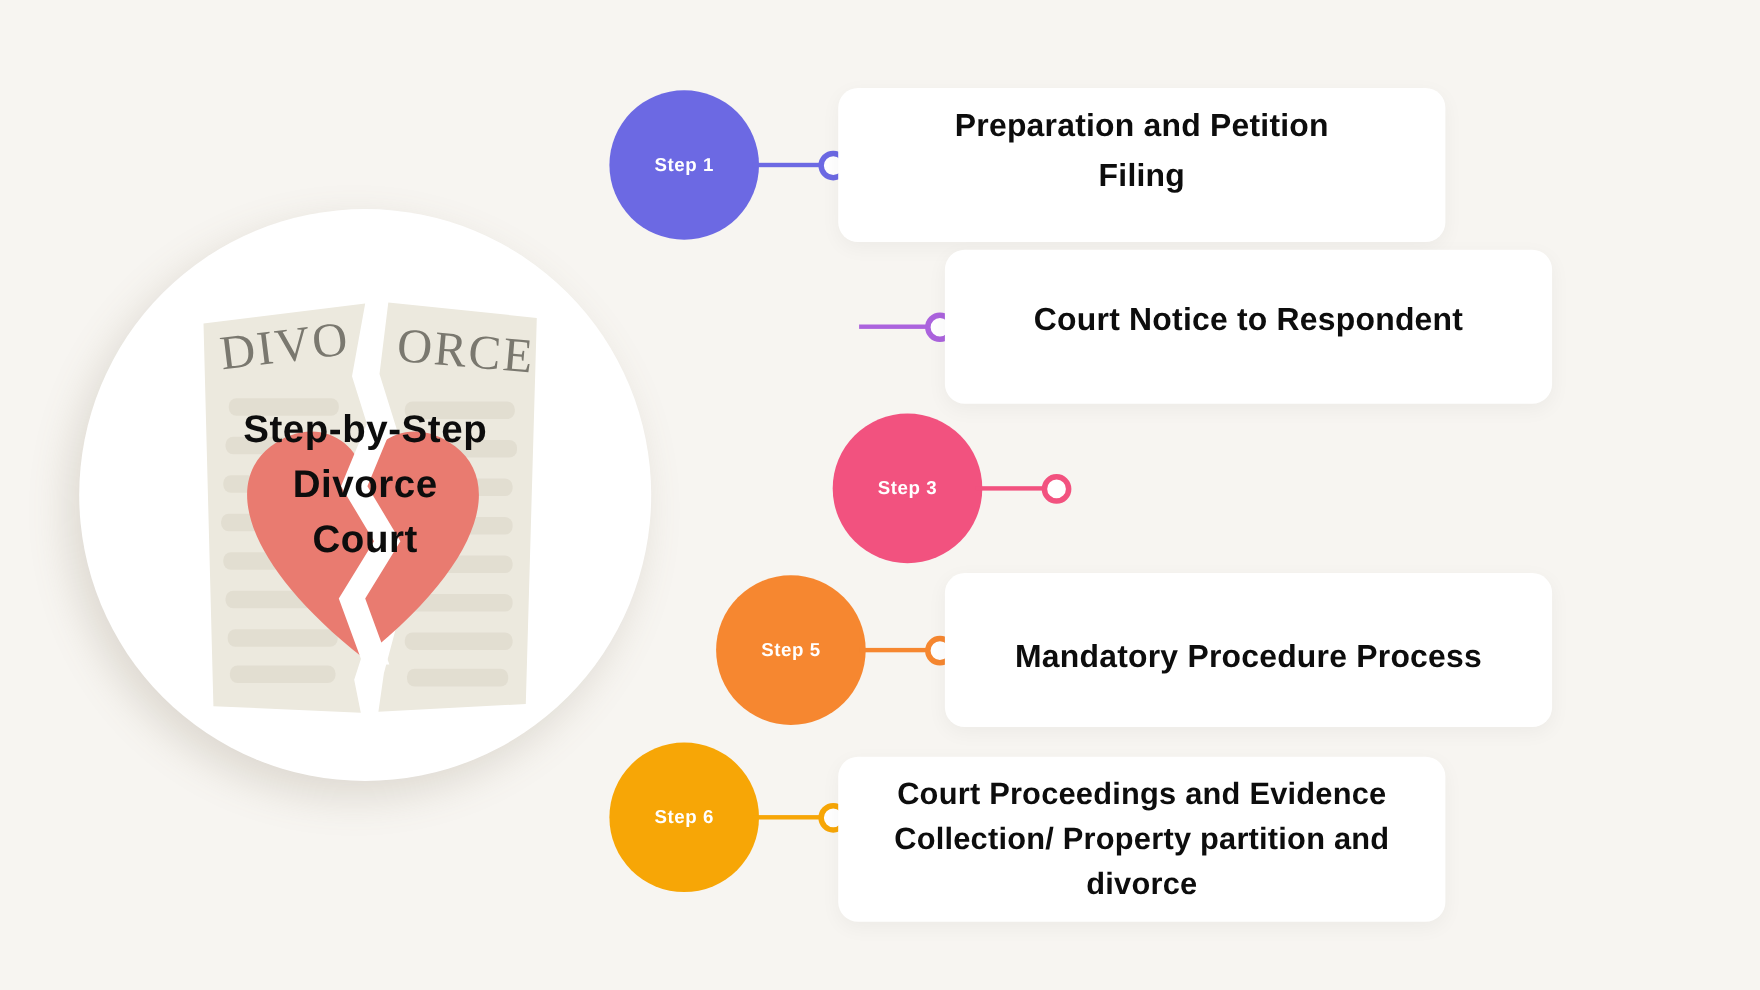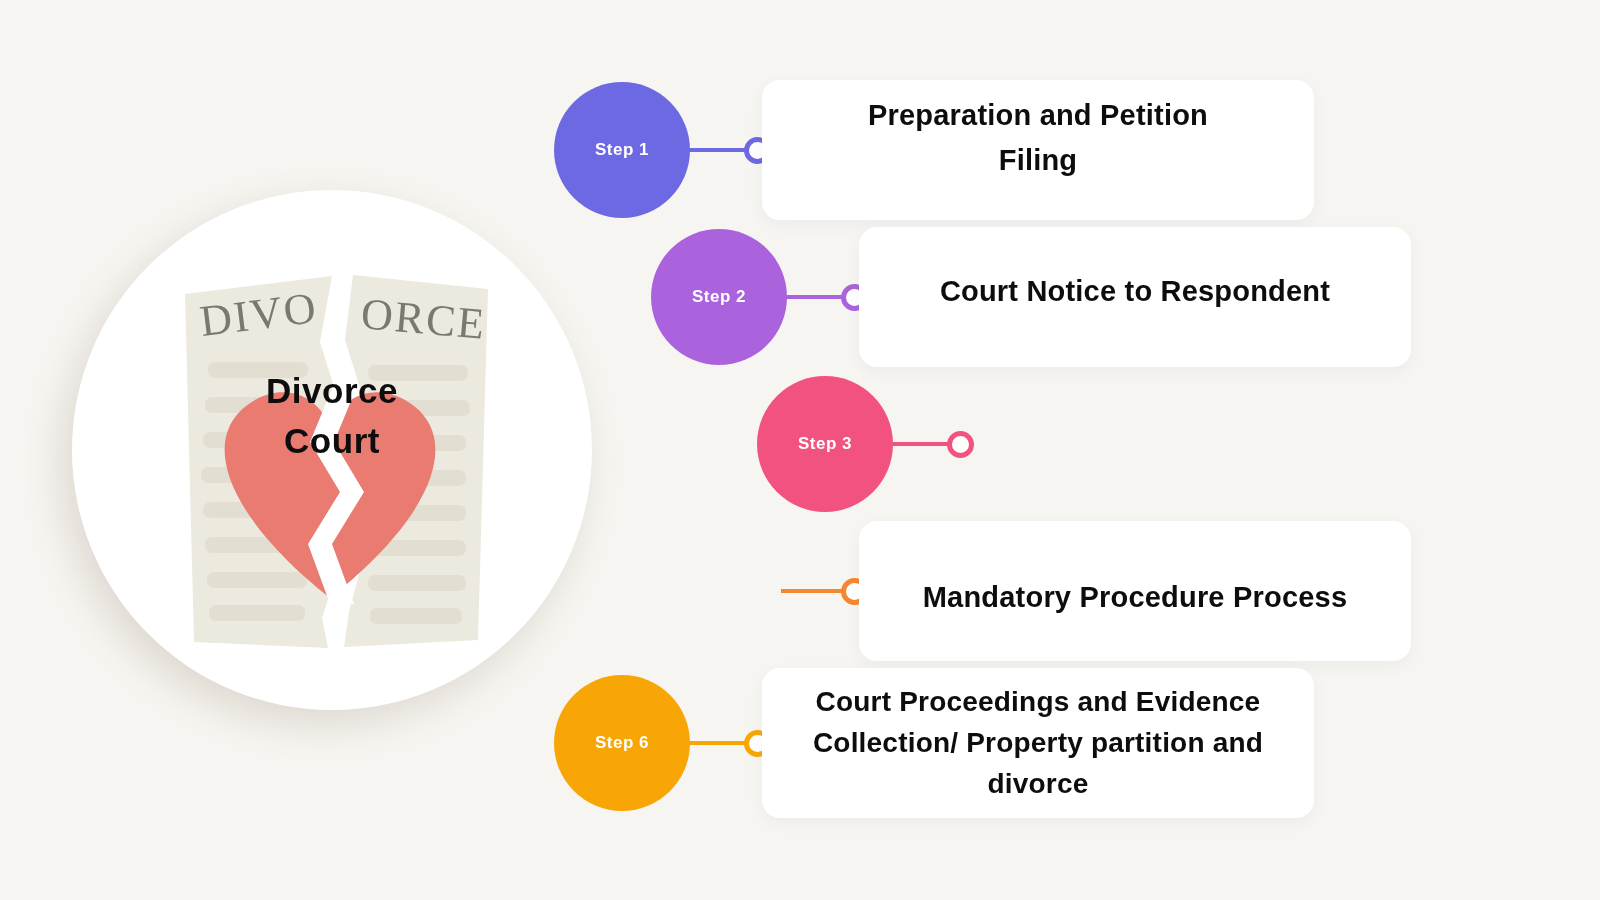--- a/index.html
+++ b/index.html
@@ -57,21 +57,21 @@
     box-shadow:0 5px 18px rgba(0,0,0,0.045);
     display:flex; flex-direction:column; align-items:center; justify-content:center;
     text-align:center; color:var(--text,#0d0d0d);
     font-weight:bold; font-size:29px; line-height:45px; letter-spacing:0.2px;
   }
   .card-line { display:block; }
   .step-row:nth-child(1) .step-card { padding-bottom:24px; }
   .step-row:nth-child(2) .step-card { padding-bottom:12px; }
   .step-row:nth-child(3) .step-card { padding-bottom:46px; }
   .step-row:nth-child(4) .step-card { padding-top:12px; }
-  .step-row:nth-child(5) .step-card { font-size:28px; line-height:41px; padding-bottom:2px; }
+  .step-row:nth-child(5) .step-card { font-size:28px; line-height:41px; padding-bottom:2px;margin-top:20px; }
 </style>
 </head>
 <body>
 
 <div id="canvas">
 
   <div class="intro-circle">
     <svg class="paper-svg" viewBox="0 0 520 520">
 
       <path fill="#ece9de" d="M113,104 L260,86 L248,152 L268,216 L242,292 L270,366 L250,428 L256,458 L122,452 Z"></path>
@@ -101,59 +101,60 @@
       </g>
 
       <text class="serif-word" x="130" y="146" font-size="44" letter-spacing="2" fill="#7a786f" transform="rotate(-7 130 146)">DIVO</text>
       <text class="serif-word" x="288" y="138" font-size="44" letter-spacing="2" fill="#7a786f" transform="rotate(5 288 138)">ORCE</text>
 
       <path fill="#e97b70" d="M258,408 C152,324 130,250 174,216 C210,188 250,206 258,240 C266,206 306,188 342,216 C386,250 364,324 258,408 Z"></path>
       <polygon fill="#ffffff" points="262,194 238,252 268,302 236,354 258,414 282,414 260,354 292,302 262,252 286,194"></polygon>
     </svg>
 
     <div class="intro-title">
+      <span class="intro-title-line">Step-by-Step</span>
       <span class="intro-title-line">Divorce</span>
       <span class="intro-title-line">Court</span>
     </div>
   </div>
 
   <div id="steps">
       <div class="step-row" style="--accent: #6c69e3;">
       <div class="step-badge">
         <span class="step-badge-label">Step 1</span>
       </div>
       <div class="connector-line"></div>
       <div class="connector-ring"></div>
       <div class="step-card">
         <span class="step-card-title">
             <span class="card-line">Preparation and Petition</span>
             <span class="card-line">Filing</span>
           </span>
       </div>
     </div>
       <div class="step-row" style="--accent: #ab63dd;">
-      <div class="step-badge">
-        <span class="step-badge-label">Step 2</span>
-      </div>
       <div class="connector-line"></div>
       <div class="connector-ring"></div>
       <div class="step-card">
         <span class="step-card-title">
             <span class="card-line">Court Notice to Respondent</span>
           </span>
       </div>
     </div>
       <div class="step-row" style="--accent: #f2527f;">
       <div class="step-badge">
         <span class="step-badge-label">Step 3</span>
       </div>
       <div class="connector-line"></div>
       <div class="connector-ring"></div>
     </div>
       <div class="step-row" style="--accent: #f68730;">
+      <div class="step-badge">
+        <span class="step-badge-label">Step 5</span>
+      </div>
       <div class="connector-line"></div>
       <div class="connector-ring"></div>
       <div class="step-card">
         <span class="step-card-title">
             <span class="card-line">Mandatory Procedure Process</span>
           </span>
       </div>
     </div>
       <div class="step-row" style="--accent: #f7a606;">
       <div class="step-badge">

